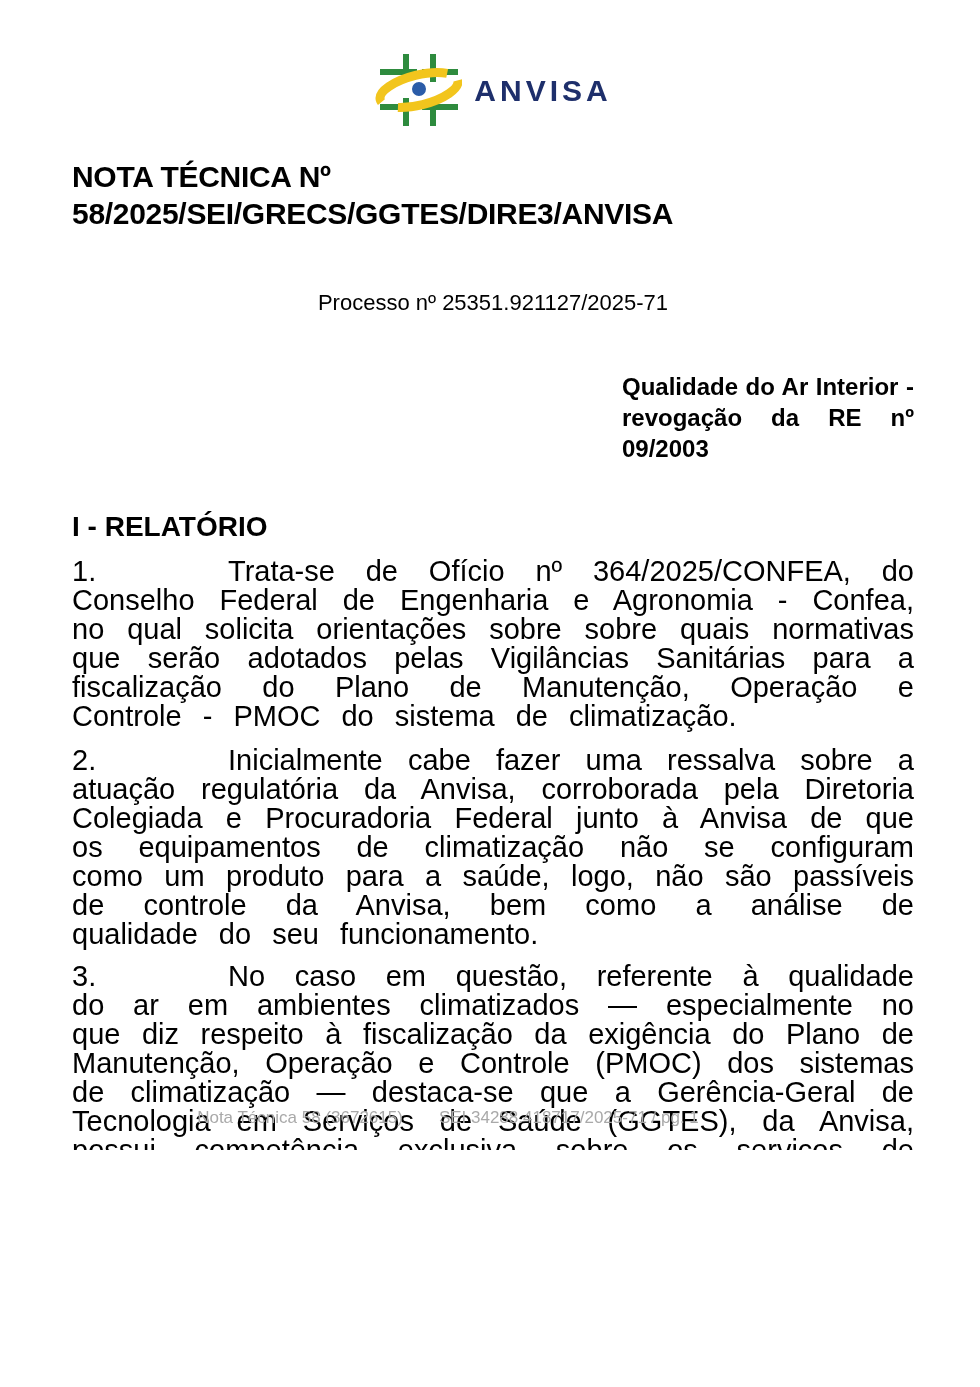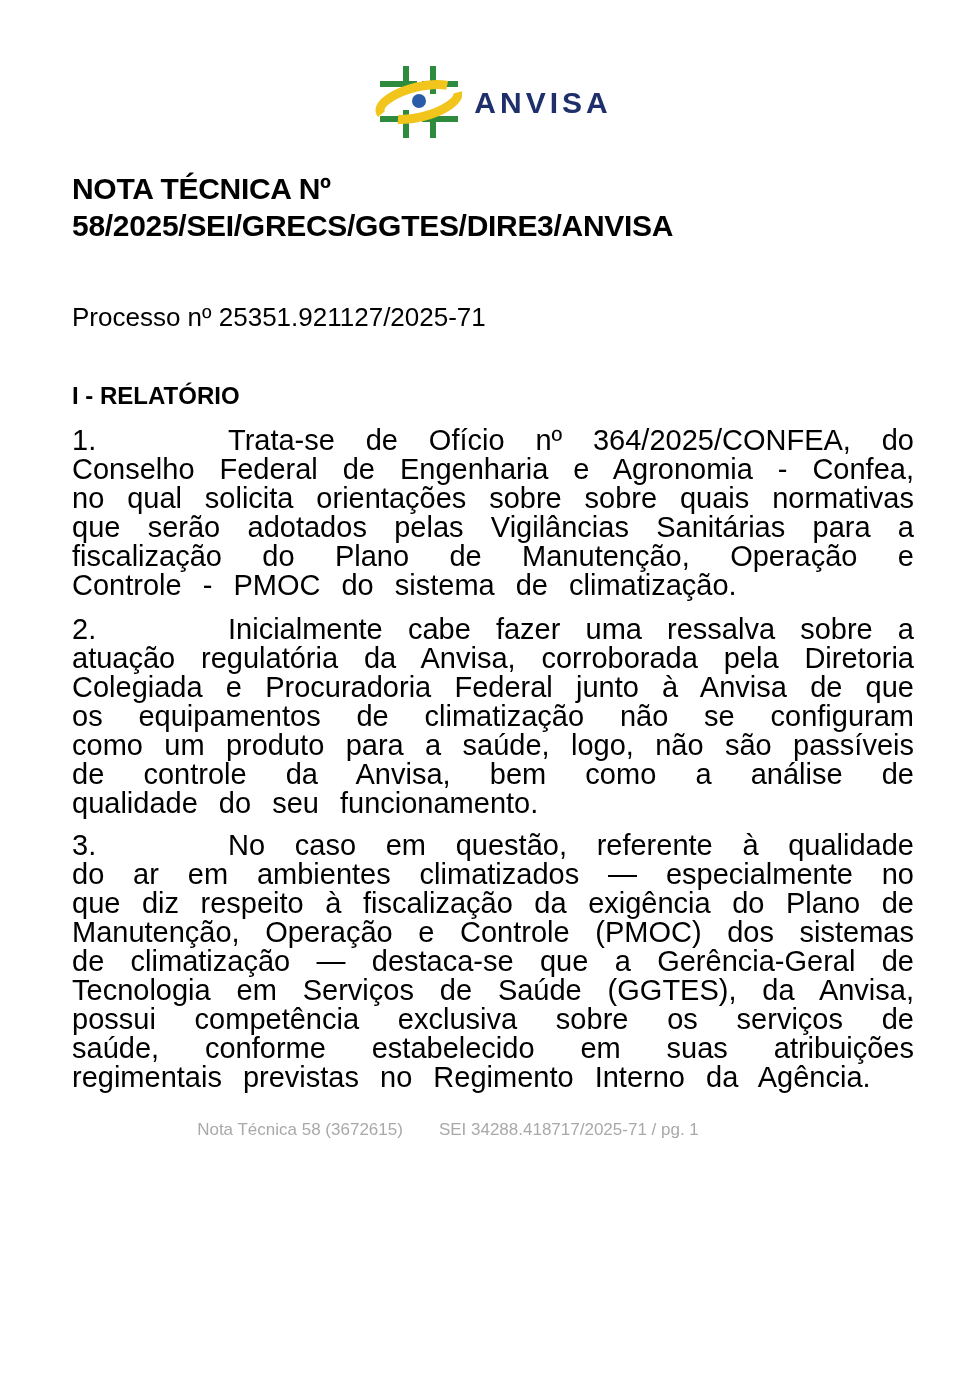--- a/index.html
+++ b/index.html
@@ -1,20 +1,20 @@
 <!DOCTYPE html>
 <html><head>
 <meta charset="utf-8">
 <style>
   html, body { margin: 0; padding: 0; background: #ffffff; }
   .page {
     position: relative;
     width: 980px;
     height: 1150px;
-    margin: 12px auto;
+    margin: 0 auto;
     background: #ffffff;
     font-family: "Liberation Sans", sans-serif;
     color: #000;
     box-sizing: border-box;
     padding: 52px 66px 0 72px;
     overflow: hidden;
   }
   .logo-row {
     display: flex;
     justify-content: center;
@@ -38,33 +38,34 @@
   .doc-title {
     margin-top: 30px;
     font-size: 30px;
     font-weight: bold;
     line-height: 37px;
     text-align: left;
     letter-spacing: -0.3px;
   }
   .process-line {
     margin-top: 58px;
-    font-size: 26px;
+    font-size: 22px;
+    text-align: center;
   }
   .subject-block {
     margin-top: 55px;
     margin-left: auto;
     width: 292px;
     font-size: 24px;
     font-weight: bold;
     line-height: 31px;
     text-align: justify;
   }
   .section-heading {
-    font-size: 24px;
+    font-size: 28px;
     font-weight: bold;
     line-height: 31px;
     margin: 0;
   }
   .mt-h1 { margin-top: 47px; }
   .mt-h2 { margin-top: 54px; }
   .body-para {
     margin: 13px 0 0 0;
     font-size: 29px;
     line-height: 29px;
@@ -112,20 +113,21 @@
     </svg>
     <div class="logo-text">
       <span class="brand-name">ANVISA</span>
     </div>
   </div>
 
   <div class="doc-title">NOTA TÉCNICA Nº 58/2025/SEI/GRECS/GGTES/DIRE3/ANVISA</div>
 
   <div class="process-line">Processo nº 25351.921127/2025-71</div>
 
+  <div class="subject-block">Qualidade do Ar Interior - revogação da RE nº 09/2003</div>
 
   <h2 class="section-heading mt-h1">I - RELATÓRIO</h2>
 
   <p class="body-para first"><span class="pnum">1.</span><span>Trata-se de Ofício nº 364/2025/CONFEA, do Conselho Federal de Engenharia e Agronomia - Confea, no qual solicita orientações sobre sobre quais normativas que serão adotados pelas Vigilâncias Sanitárias para a fiscalização do Plano de Manutenção, Operação e Controle - PMOC do sistema de climatização.</span></p>
 
 
   <p class="body-para first"><span class="pnum">2.</span><span>Inicialmente cabe fazer uma ressalva sobre a atuação regulatória da Anvisa, corroborada pela Diretoria Colegiada e Procuradoria Federal junto à Anvisa de que os equipamentos de climatização não se configuram como um produto para a saúde, logo, não são passíveis de controle da Anvisa, bem como a análise de qualidade do seu funcionamento.</span></p>
 
   <p class="body-para"><span class="pnum">3.</span><span>No caso em questão, referente à qualidade do ar em ambientes climatizados — especialmente no que diz respeito à fiscalização da exigência do Plano de Manutenção, Operação e Controle (PMOC) dos sistemas de climatização — destaca-se que a Gerência-Geral de Tecnologia em Serviços de Saúde (GGTES), da Anvisa, possui competência exclusiva sobre os serviços de saúde, conforme estabelecido em suas atribuições regimentais previstas no Regimento Interno da Agência.</span></p>
 

